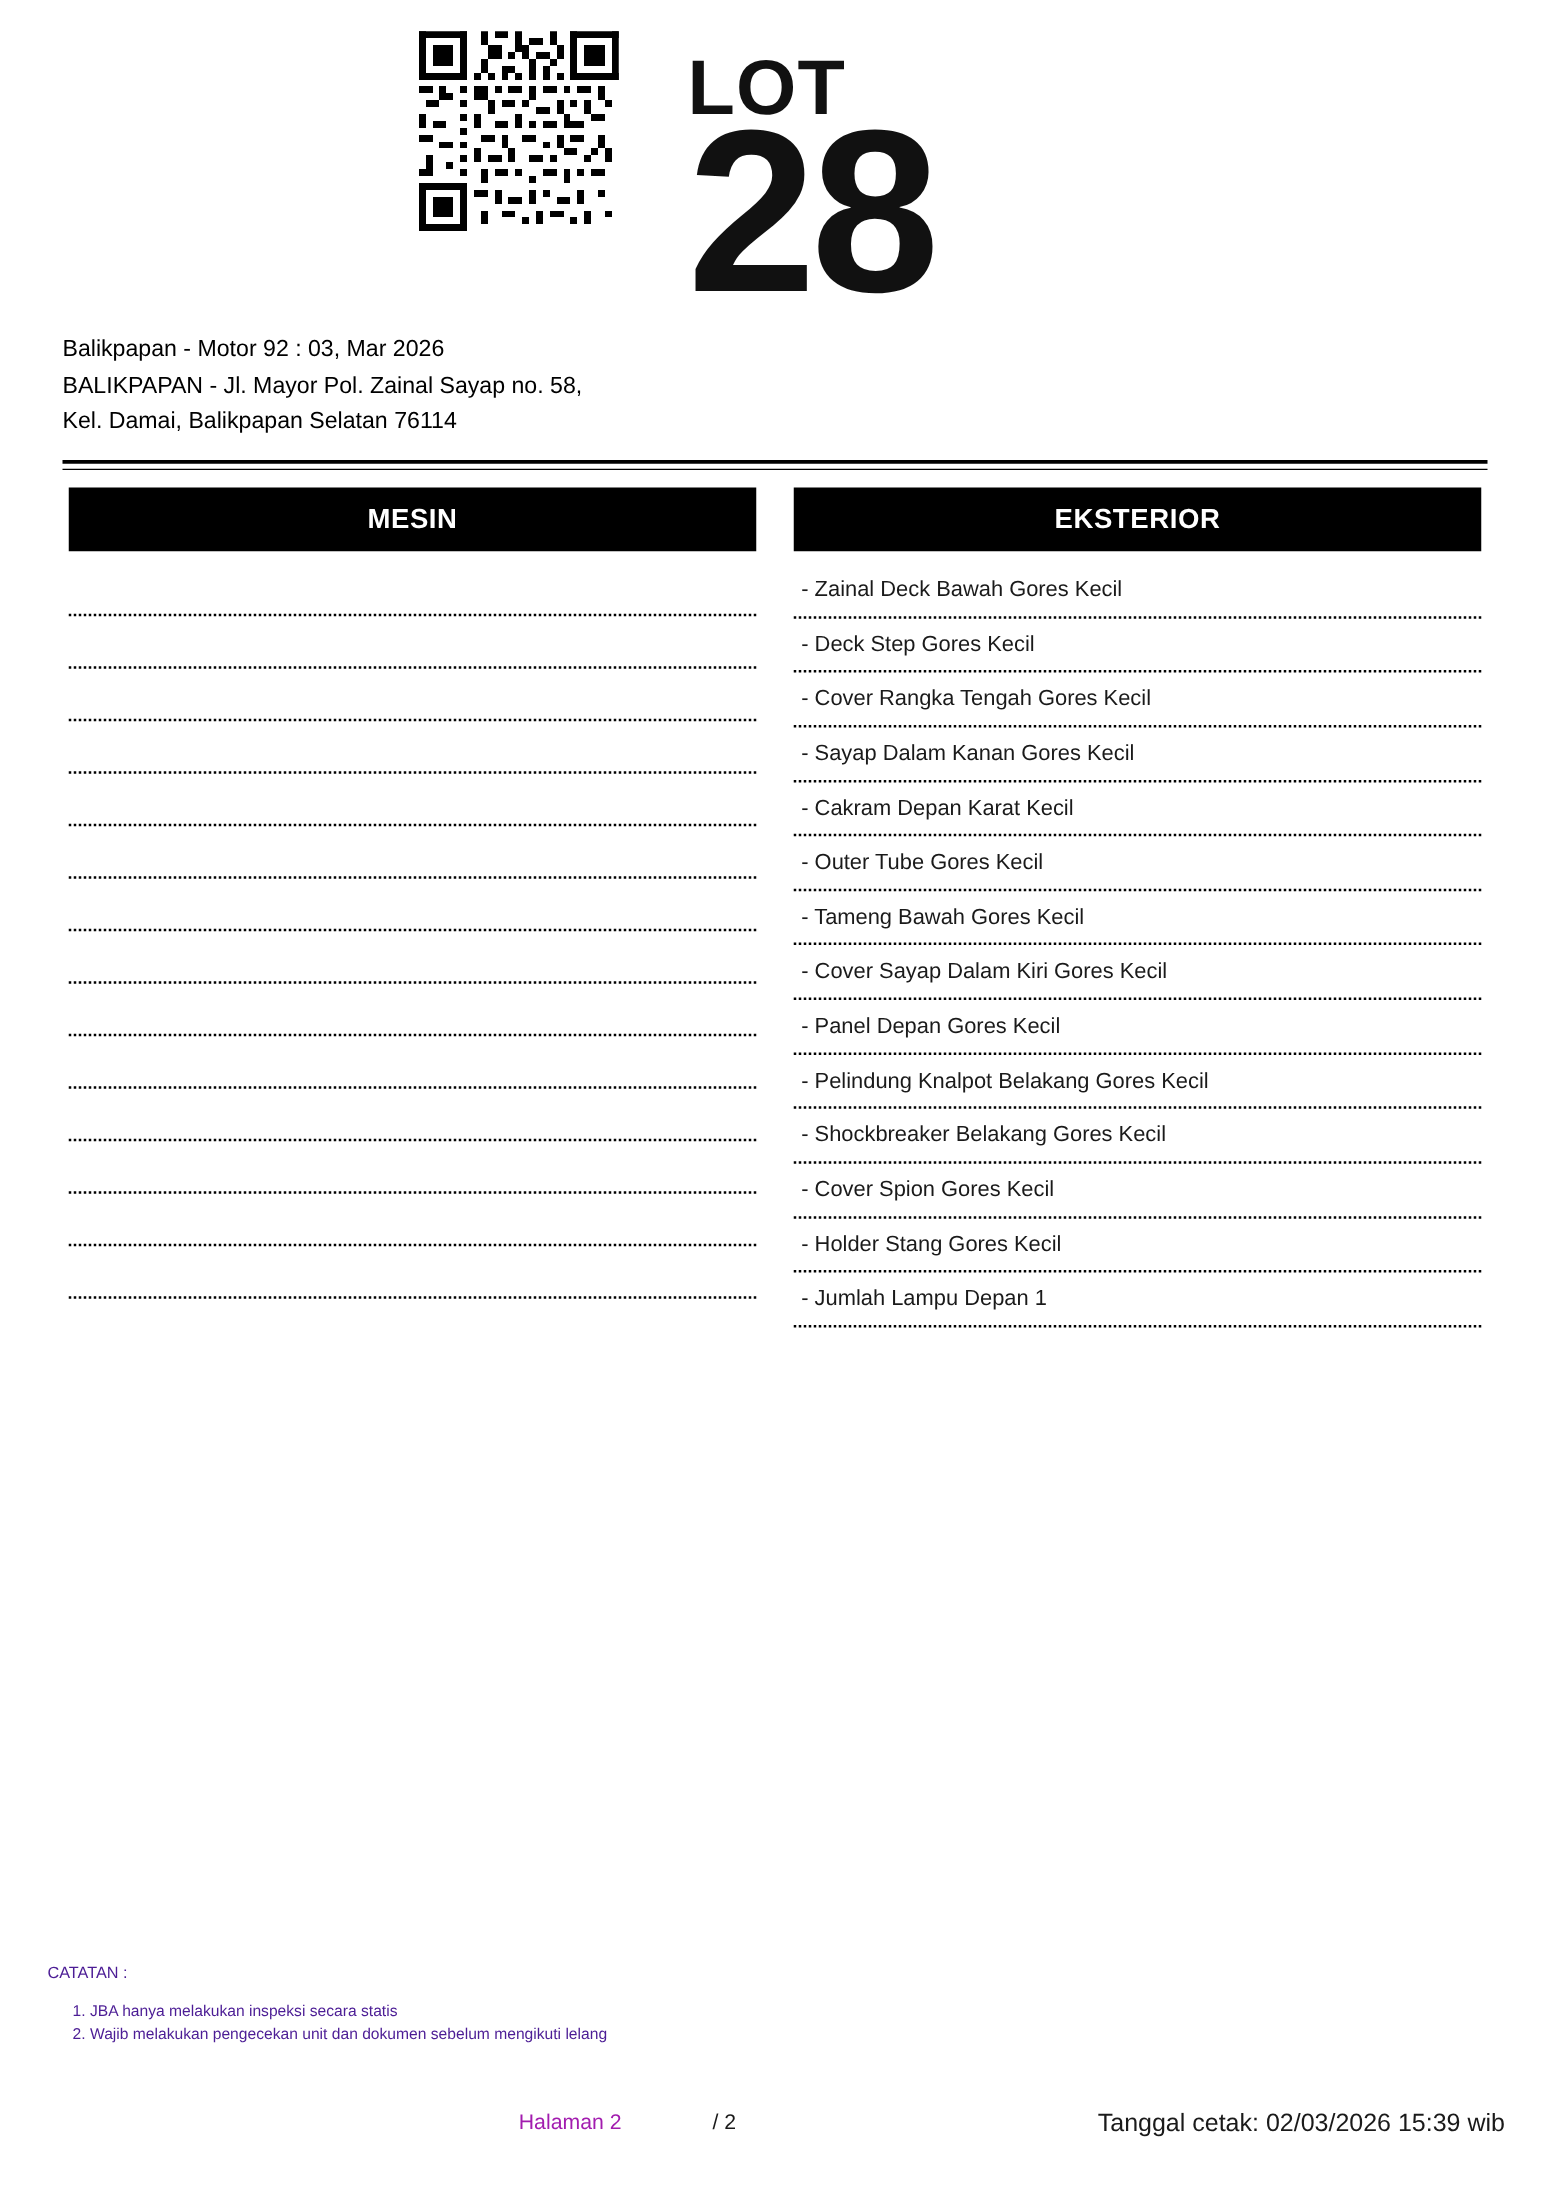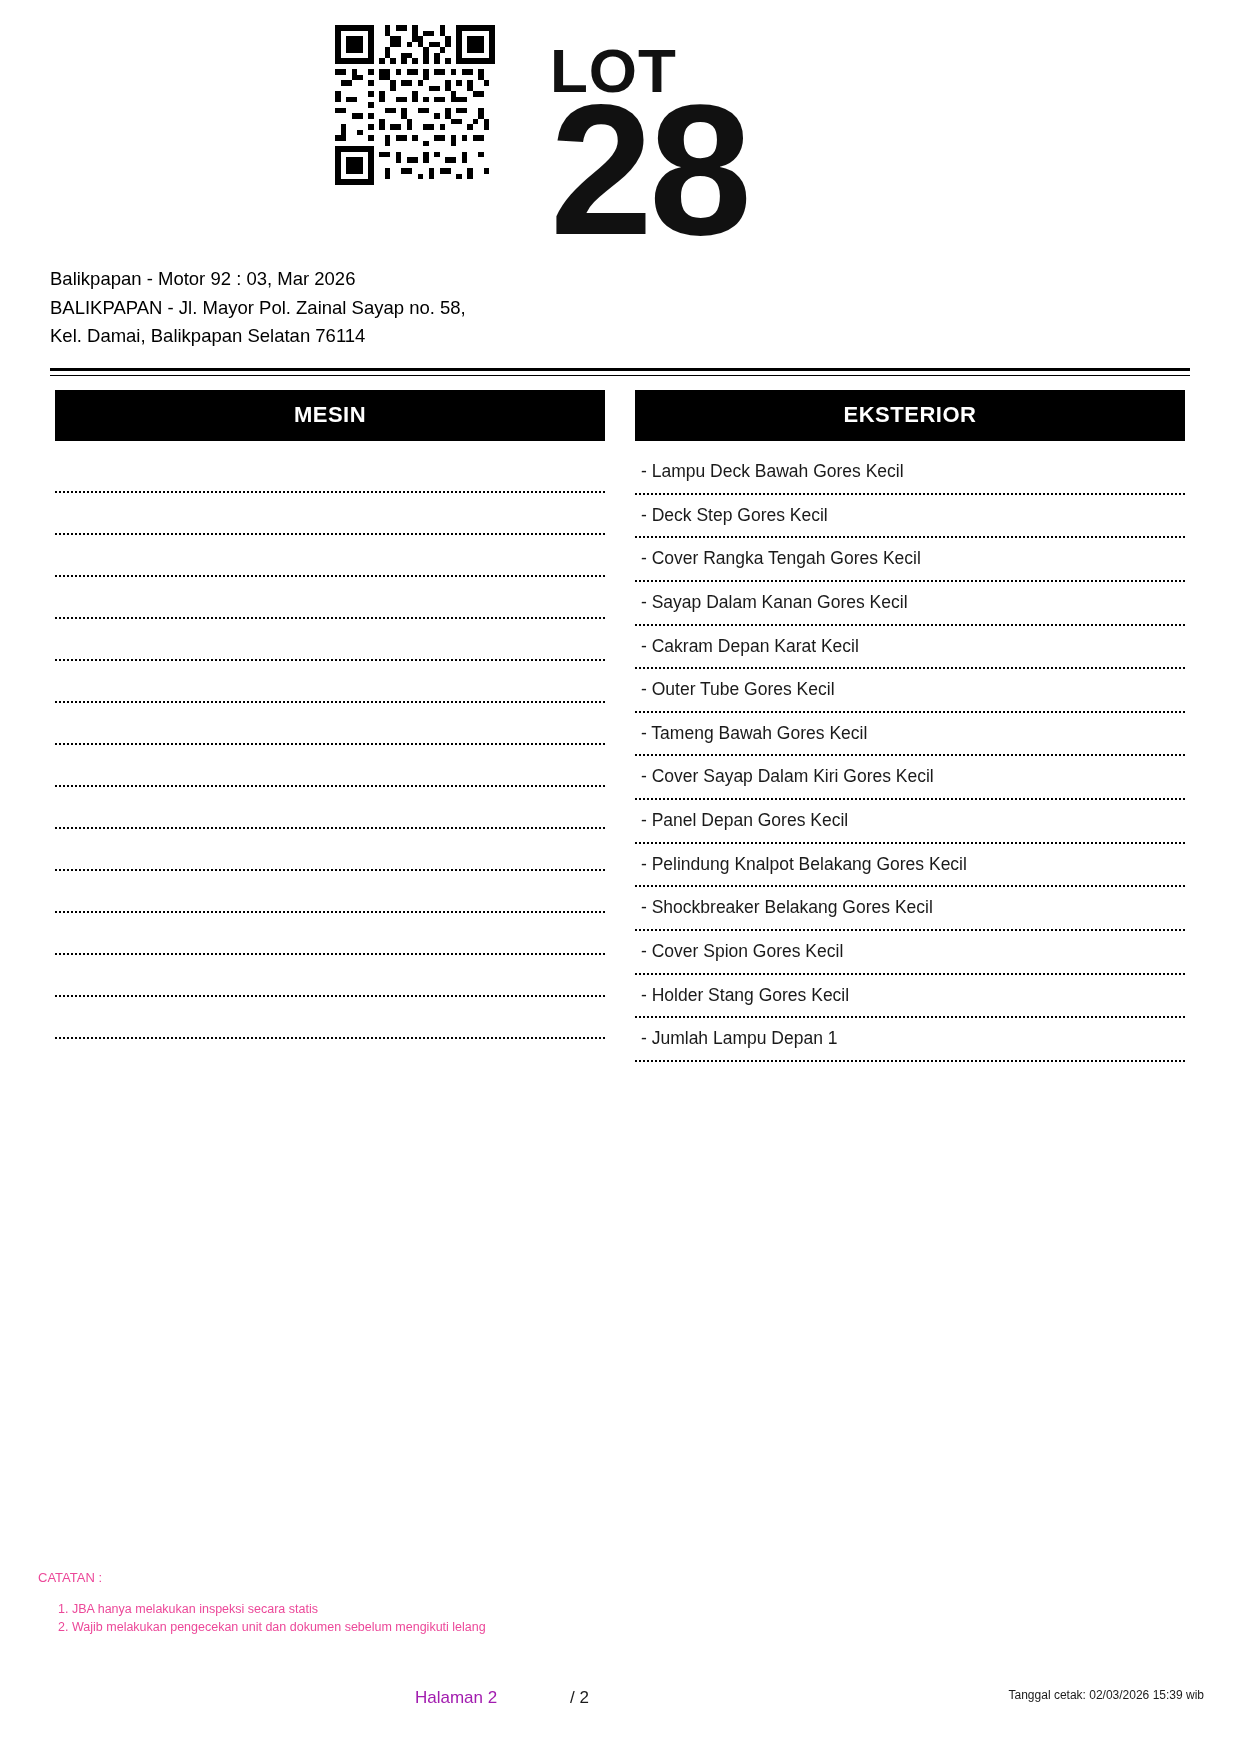--- a/index.html
+++ b/index.html
@@ -124,21 +124,21 @@
     left: 0;
     right: 0;
     bottom: 0;
     height: 190px;
   }
   .notes {
     position: absolute;
     left: 38px;
     bottom: 106px;
     font-size: 13px;
-    color: #ec4899;
+    color: #4c1d95;
     line-height: 1.45;
   }
   .notes .title { margin-bottom: 2px; }
   .notes ol {
     margin: 12px;
     padding-left: 22px;
   }
   .notes li { font-size: 12.5px; }
 
   .footer-line {
@@ -157,21 +157,21 @@
   }
   .page-sep {
     position: absolute;
     left: 570px;
     font-size: 17px;
     color: #1a1a1a;
   }
   .print-date {
     position: absolute;
     right: 36px;
-    font-size: 12px;
+    font-size: 20px;
     color: #1a1a1a;
   }
 </style>
 </head>
 <body>
 
 <div class="page">
 
   <div class="header">
 
@@ -341,21 +341,21 @@
         <div class="row empty"></div>
         <div class="row empty"></div>
         <div class="row empty"></div>
         <div class="row empty"></div>
       </div>
     </div>
 
     <div class="col">
       <div class="col-head">EKSTERIOR</div>
       <div class="col-body">
-        <div class="row">- Lampu Deck Bawah Gores Kecil</div>
+        <div class="row">- Zainal Deck Bawah Gores Kecil</div>
         <div class="row">- Deck Step Gores Kecil</div>
         <div class="row">- Cover Rangka Tengah Gores Kecil</div>
         <div class="row">- Sayap Dalam Kanan Gores Kecil</div>
         <div class="row">- Cakram Depan Karat Kecil</div>
         <div class="row">- Outer Tube Gores Kecil</div>
         <div class="row">- Tameng Bawah Gores Kecil</div>
         <div class="row">- Cover Sayap Dalam Kiri Gores Kecil</div>
         <div class="row">- Panel Depan Gores Kecil</div>
         <div class="row">- Pelindung Knalpot Belakang Gores Kecil</div>
         <div class="row">- Shockbreaker Belakang Gores Kecil</div>

